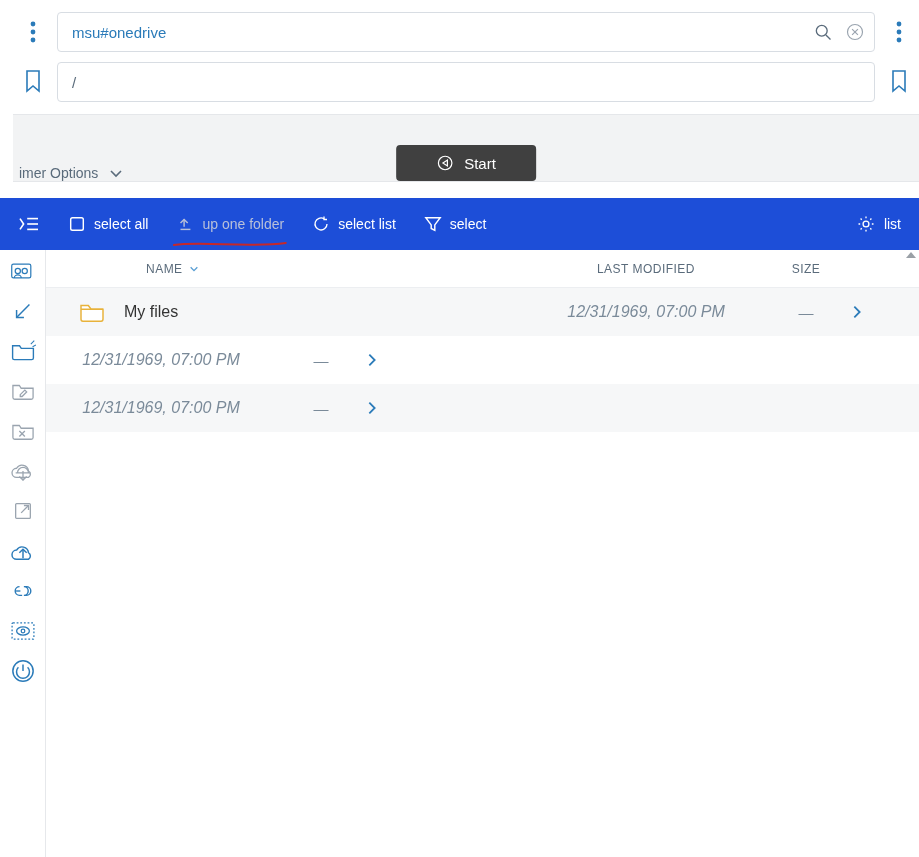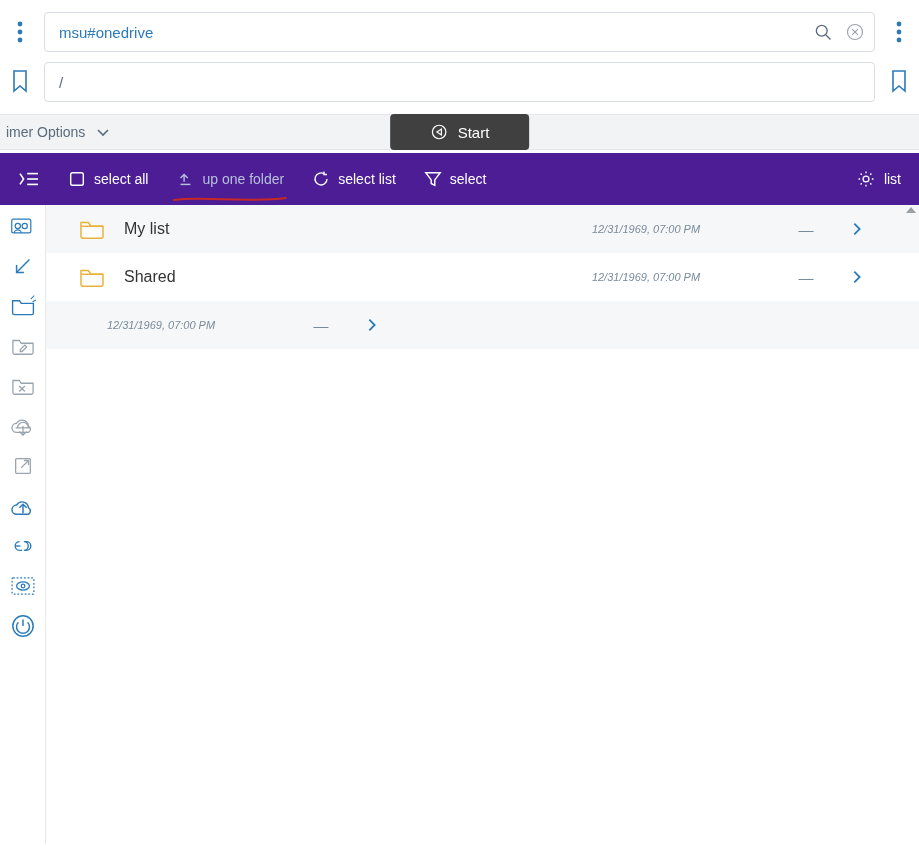--- a/index.html
+++ b/index.html
@@ -1,49 +1,49 @@
 <!DOCTYPE html>
 <html><head>
 <meta charset="utf-8">
 <style>
   * { box-sizing: border-box; margin: 0; padding: 0; font-family: -apple-system, BlinkMacSystemFont, "Segoe UI", Helvetica, Arial, sans-serif; }
   html, body { width: 919px; height: 857px; background: #fff; overflow: hidden; color: #333; }
-  .top-area { background: #fff; padding: 12px 0 3px 0; }
+  .top-area { background: #fff; padding: 12px 0 16px 0; margin-left: 13px; }
   .top-row { display: flex; align-items: center; padding: 0 8px; gap: 12px; margin-bottom: 10px; }
   .top-row2 { display: flex; align-items: center; padding: 0 8px; gap: 12px; }
   .dots-btn { width: 24px; display:flex; align-items:center; justify-content:center; cursor:pointer; }
   .dots-btn svg { display:block; }
   .search-wrap { flex:1; position: relative; }
   .search-input {
     width: 100%; height: 40px; border: 1px solid #d8dde3; border-radius: 4px;
     padding: 0 80px 0 14px; font-size: 15px; color: #2b7bb9; outline: none;
   }
   .search-input::placeholder { color: #2b7bb9; }
   .search-icons { position:absolute; right:10px; top:50%; transform:translateY(-50%); display:flex; gap:12px; align-items:center; }
   .circ-btn { width:20px; height:20px; cursor:pointer; display:flex; align-items:center; justify-content:center; }
   .bookmark-slot { width:24px; display:flex; align-items:center; justify-content:center; }
   .path-input {
     width: 100%; height: 40px; border: 1px solid #d8dde3; border-radius: 4px;
     padding: 0 14px; font-size: 15px; color: #5a6b7b; outline:none;
   }
 
   .options-bar {
-    height: 36px; background: #f2f3f4; border-top: 1px solid #e5e7ea; border-bottom: 1px solid #e5e7ea;
-    display:flex; align-items:center; position: relative; margin-top: 12px;
+    height: 68px; background: #f2f3f4; border-top: 1px solid #e5e7ea; border-bottom: 1px solid #e5e7ea;
+    display:flex; align-items:flex-end; position: relative; margin-top: 12px;
   }
   .options-left { display:flex; align-items:center; gap:10px; color:#5a6b7b; font-size:14px; padding-left: 6px; }
   .chev-down { width:16px; height:16px; }
   .start-btn {
     position:absolute; left:50%; transform:translateX(-50%);
     background:#404040; color:#fff; border:none; border-radius:4px;
     height:36px; padding:0 40px; font-size:15px; display:flex; align-items:center; gap:10px; cursor:pointer;
   }
 
   .dark-toolbar {
-    height: 52px; background:#4c1d95; color:#fff; display:flex; align-items:center;
+    height: 52px; background:#1d4ed8; color:#fff; display:flex; align-items:center;
     padding: 0 18px; gap: 28px; font-size:14px;
   }
   .dark-toolbar .spacer { flex:1; }
   .tb-item { display:flex; align-items:center; gap:8px; cursor:pointer; color:#fff; position:relative; }
   .tb-item.muted { color:#b8c0d9; cursor:default; }
   .redline { position:absolute; left:-4px; right:-4px; bottom:-15px; height:8px; pointer-events:none; }
   .redline svg { width:100%; height:100%; display:block; }
 
   .main-area { display:flex; height: calc(857px - 12px - 40px - 10px - 40px - 12px - 52px - 52px); }
   .left-rail {
@@ -61,21 +61,21 @@
   .ch-mod { width:230px; text-align:center; }
   .ch-size { width:90px; text-align:center; }
   .ch-arrow { width:40px; }
   .rows { flex:1; overflow-y:auto; }
   .row {
     height:48px; display:flex; align-items:center; padding:0 28px 0 0; cursor:pointer;
   }
   .row:nth-child(odd) { background:#f6f7f8; }
   .row:nth-child(even) { background:#ffffff; }
   .r-name-wrap { flex:1; display:flex; align-items:center; padding-left:32px; gap:18px; }
-  .r-mod { width:230px; text-align:center; font-style:italic; color:#7a8a99; font-size:11px; }
+  .r-mod { width:230px; text-align:center; font-style:italic; color:#7a8a99; font-size:16px; }
   .r-size { width:90px; text-align:center; color:#7a8a99; font-size:15px; }
   .r-arrow { width:40px; text-align:center; color:#2b7bb9; }
 
   .scroll-marker { position:absolute; right:1px; top:0; width:12px; height:14px; }
   .scroll-marker::before { content:""; position:absolute; right:2px; top:2px; width:0; height:0; border-left:5px solid transparent; border-right:5px solid transparent; border-bottom:6px solid #9aa0a6; }
 
   svg { display:block; }
 </style>
 </head>
 <body>
@@ -278,62 +278,64 @@
     <div class="rail-ic">
         <svg width="24" height="24" viewBox="0 0 26 26" fill="none" stroke="#2b7bb9" stroke-width="1.6">
           <circle cx="13" cy="13" r="11"></circle>
           <line x1="13" y1="6" x2="13" y2="13"></line>
           <path d="M8 9a7 7 0 1 0 10 0"></path>
         </svg>
       </div>
   </div>
 
   <div class="file-pane">
+    <div class="col-head">
+      <div class="ch-name">
+        <span>NAME</span>
+        <svg width="10" height="10" viewBox="0 0 12 12" fill="none" stroke="#5a9fd4" stroke-width="1.6">
+            <polyline points="2,4 6,8 10,4"></polyline>
+          </svg>
+      </div>
+      <div class="ch-mod"><span>LAST MODIFIED</span></div>
+      <div class="ch-size"><span>SIZE</span></div>
+      <div class="ch-arrow"></div>
+    </div>
     <div class="rows" id="rows">
         <div class="row">
     <div class="r-name-wrap">
       <span>
         <svg width="28" height="22" viewBox="0 0 30 24" fill="none" stroke="#e8b23a" stroke-width="1.6">
                 <path d="M3 5h8l3 4h13v11a2 2 0 0 1-2 2H5a2 2 0 0 1-2-2V5z" fill="#fff"></path>
                 <path d="M3 9h24"></path>
               </svg>
       </span>
-      <span>My list</span>
-    </div>
-    <div class="r-mod">12/31/1969, 07:00 PM</div>
-    <div class="r-size">—</div>
-    <div class="r-arrow">
-      <svg width="12" height="16" viewBox="0 0 12 18" fill="none" stroke="#2b7bb9" stroke-width="2">
-              <polyline points="3,3 9,9 3,15"></polyline>
-            </svg>
-    </div>
-        </div>
-        <div class="row">
-    <div class="r-name-wrap">
-      <span>
-        <svg width="28" height="22" viewBox="0 0 30 24" fill="none" stroke="#e8b23a" stroke-width="1.6">
-                <path d="M3 5h8l3 4h13v11a2 2 0 0 1-2 2H5a2 2 0 0 1-2-2V5z" fill="#fff"></path>
-                <path d="M3 9h24"></path>
-              </svg>
-      </span>
-      <span>Shared</span>
+      <span>My files</span>
     </div>
     <div class="r-mod">12/31/1969, 07:00 PM</div>
     <div class="r-size">—</div>
     <div class="r-arrow">
       <svg width="12" height="16" viewBox="0 0 12 18" fill="none" stroke="#2b7bb9" stroke-width="2">
               <polyline points="3,3 9,9 3,15"></polyline>
             </svg>
     </div>
         </div>
         <div class="row">
     <div class="r-mod">12/31/1969, 07:00 PM</div>
     <div class="r-size">—</div>
     <div class="r-arrow">
       <svg width="12" height="16" viewBox="0 0 12 18" fill="none" stroke="#2b7bb9" stroke-width="2">
               <polyline points="3,3 9,9 3,15"></polyline>
             </svg>
     </div>
         </div>
+        <div class="row">
+    <div class="r-mod">12/31/1969, 07:00 PM</div>
+    <div class="r-size">—</div>
+    <div class="r-arrow">
+      <svg width="12" height="16" viewBox="0 0 12 18" fill="none" stroke="#2b7bb9" stroke-width="2">
+              <polyline points="3,3 9,9 3,15"></polyline>
+            </svg>
+    </div>
+        </div>
       </div>
     <div class="scroll-marker"></div>
   </div>
 </div>
 
 </body></html>

